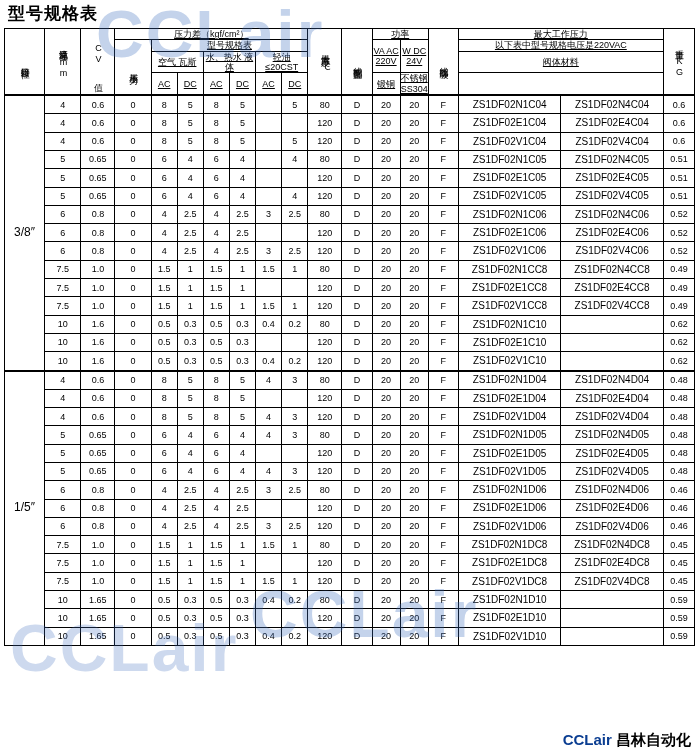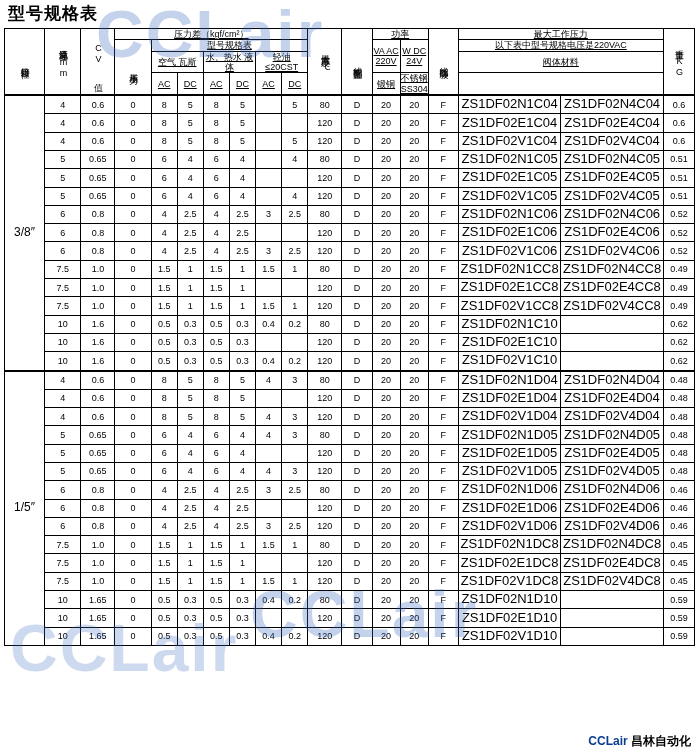--- a/index.html
+++ b/index.html
@@ -36,21 +36,21 @@
   .vtext{
     writing-mode:vertical-rl;
     text-orientation:upright;
     letter-spacing:1px;
     display:inline-block;
     line-height:1.05;
   }
   .small{font-size:8px;}
   .row td{height:17.3px;}
   .grp{font-size:12px;}
-  .model{font-size:13px;letter-spacing:0px;}
+  .model{font-size:10px;letter-spacing:0px;}
   .thickTop td{border-top:2px solid #000;}
   
   #wm{
     position:absolute;
     top:0;left:0;width:699px;height:752px;
     pointer-events:none;
     z-index:5;
   }
   #wm .wmtext{
     position:absolute;
@@ -60,21 +60,21 @@
     font-size:66px;
     letter-spacing:2px;
     white-space:nowrap;
   }
   #wm .w1{left:96px;top:-4px;}
   #wm .w2{left:250px;top:576px;}
   #wm .w3{left:10px;top:610px;color:rgba(60,110,190,0.26);}
   #footer{
     position:absolute;
     right:8px;bottom:2px;
-    font-size:12px;
+    font-size:15px;
     font-weight:bold;
     color:#000;
     z-index:6;
   }
   #footer .blue{color:#0a3d91;}
 </style>
 </head>
 <body>
 
 <div id="title">型号规格表</div>

